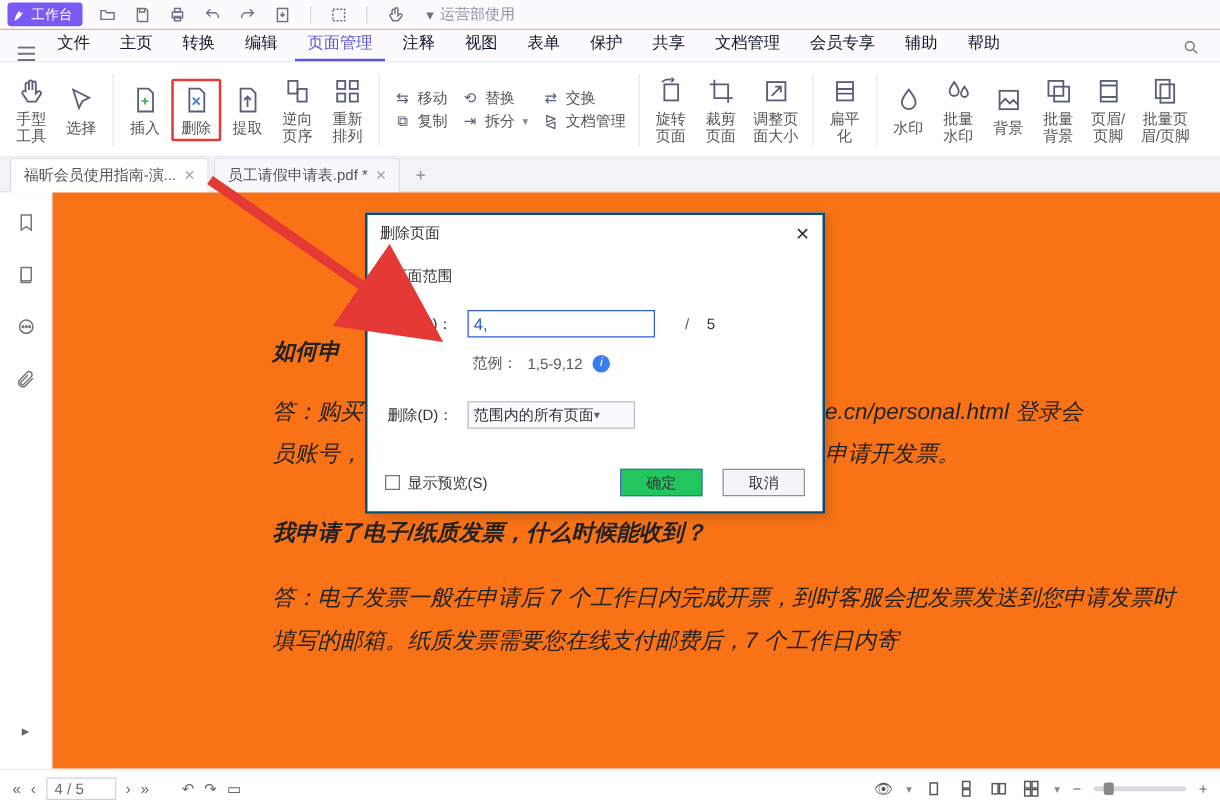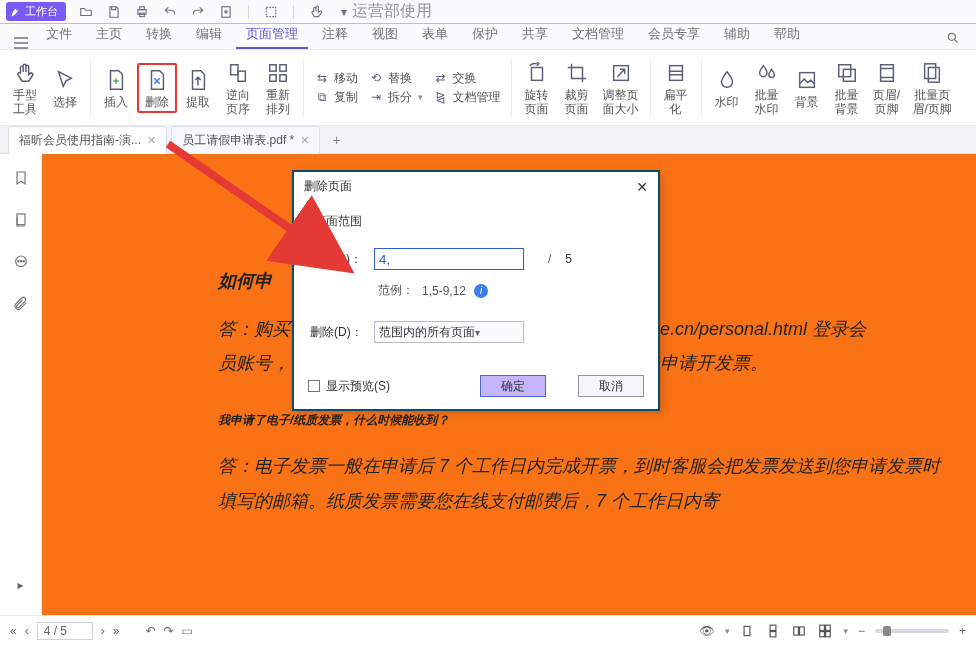--- a/index.html
+++ b/index.html
@@ -5,25 +5,25 @@
   *{box-sizing:border-box;margin:0;padding:0;font-family:"Microsoft YaHei","PingFang SC",Arial,sans-serif;}
   body{background:#fff;width:976px;height:645px;overflow:hidden;font-size:12px;color:#333;position:relative;}
   
   .titlebar{height:24px;background:#fbfbfd;display:flex;align-items:center;padding:0 6px;border-bottom:1px solid #fca5a5;}
   .wb-badge{background:#7a5af5;color:#fff;display:flex;align-items:center;border-radius:3px;padding:2px 8px 2px 4px;font-size:11px;}
   .wb-badge svg{margin-right:3px;}
   .tb-icons{display:flex;align-items:center;gap:12px;margin-left:12px;color:#6f7285;}
   .tb-icons span{display:flex;align-items:center;justify-content:center;width:16px;height:16px;}
   .tb-sep{width:1px;height:14px;background:#d7d9e0;margin:0 2px;}
   .doc-title{flex:1;text-align:center;color:#8e91a0;font-size:12px;}
-  .right-label{color:#8e91a0;font-size:16px;}
+  .right-label{color:#8e91a0;font-size:12px;}
   
   .menubar{height:26px;background:#fbfbfd;display:flex;align-items:flex-end;padding:0 10px;gap:4px;border-bottom:1px solid #e6e8ef;}
   .ham{width:22px;display:flex;align-items:center;justify-content:center;color:#6f7285;}
-  .menu-item{padding:4px 10px 6px;color:#737373;font-size:13px;cursor:default;}
+  .menu-item{padding:4px 10px 6px;color:#0f172a;font-size:13px;cursor:default;}
   .menu-item.active{color:#5b57d6;border-bottom:2px solid #5b57d6;padding-bottom:4px;}
   .menu-search{margin-left:auto;color:#777;padding:4px 6px;}
   
   .ribbon{height:76px;background:#fff;border-bottom:1px solid #e6e8ef;display:flex;align-items:center;padding:4px 6px;gap:2px;position:relative;}
   .rb-btn{display:flex;flex-direction:column;align-items:center;justify-content:flex-start;padding:2px 5px;color:#555;font-size:12px;line-height:14px;text-align:center;min-width:38px;}
   .rb-btn .ic{width:26px;height:26px;display:flex;align-items:center;justify-content:center;color:#5a5f78;margin-bottom:2px;}
   .rb-btn .lab{white-space:pre;}
   .rb-btn.highlighted{border:2px solid #e53935;border-radius:2px;}
   .rb-sep{width:1px;height:58px;background:#e6e8ef;margin:0 4px;}
   .rb-small-col{display:flex;flex-direction:column;gap:2px;padding:2px 4px;}
@@ -37,39 +37,39 @@
   .addtab{color:#888;padding:4px 8px;font-size:14px;}
   
   .workspace{display:flex;position:absolute;top:154px;bottom:30px;left:0;right:0;}
   .leftrail{width:42px;background:#fff;border-right:1px solid #e6e8ef;display:flex;flex-direction:column;align-items:center;padding-top:14px;gap:22px;color:#777;}
   .leftrail span{width:20px;height:20px;display:flex;align-items:center;justify-content:center;}
   .expand-handle{margin-top:auto;margin-bottom:20px;color:#666;}
   .docarea{flex:1;background:#f97316;position:relative;overflow:hidden;font-style:italic;}
   .page-content{position:absolute;left:176px;top:110px;right:20px;font-size:18px;color:#222;line-height:1.9;}
   .page-content h3{font-size:18px;font-weight:700;margin-bottom:14px;color:#222;}
   .page-content p{margin-bottom:28px;}
-  .page-content .h2{font-size:12px;font-weight:700;margin:18px 0;}
+  .page-content .h2{font-size:18px;font-weight:700;margin:18px 0;}
   
   .dialog{position:absolute;left:292px;top:170px;width:368px;background:#fff;border:2px solid #0c4a6e;box-shadow:3px 3px 8px rgba(0,0,0,.15);z-index:50;font-size:12px;color:#333;}
   .dlg-title{display:flex;align-items:center;justify-content:space-between;padding:6px 10px;font-size:12px;}
   .dlg-body{padding:6px 16px 4px;}
   .fieldset-label{margin:6px 0 18px 4px;}
   .row{display:flex;align-items:center;margin-bottom:12px;}
   .row label{width:64px;text-align:left;}
   .pg-input{width:150px;height:22px;border:1px solid #2f5bd0;background:#fff;padding:0 4px;color:#2f5bd0;}
   .pg-input::selection{background:#2f5bd0;color:#fff;}
   .slash{margin:0 14px 0 24px;color:#555;}
   .example{margin-left:68px;display:flex;align-items:center;gap:8px;color:#555;margin-bottom:22px;}
   .info-ic{width:14px;height:14px;border-radius:50%;background:#3b7ded;color:#fff;font-size:10px;display:flex;align-items:center;justify-content:center;font-style:italic;}
-  .dd-select{width:150px;height:22px;border:1px solid #b9bcc6;background:#fafbfd;padding:0 4px;display:flex;align-items:center;justify-content:flex-start;}
-  .dlg-footer{display:flex;align-items:center;padding:4px 14px 12px;gap:32px;}
+  .dd-select{width:134px;height:22px;border:1px solid #b9bcc6;background:#fafbfd;padding:0 4px;display:flex;align-items:center;justify-content:flex-start;}
+  .dlg-footer{display:flex;align-items:center;padding:4px 14px 12px;gap:16px;}
   .chk{display:flex;align-items:center;gap:6px;}
   .chk .box{width:12px;height:12px;border:1px solid #777;}
   .btn{width:66px;height:22px;border:1px solid #8e93a4;background:#f4f5f8;display:flex;align-items:center;justify-content:center;font-size:12px;cursor:default;}
-  .btn.primary{background:#c4b5fd;border-color:#4a67c7;}
+  .btn.primary{background:#22c55e;border-color:#4a67c7;}
   
   .big-arrow{position:absolute;left:148px;top:134px;z-index:60;pointer-events:none;}
   
   .statusbar{position:absolute;bottom:0;left:0;right:0;height:30px;border-top:1px solid #e6e8ef;background:#fff;display:flex;align-items:center;padding:0 10px;gap:10px;color:#666;font-size:12px;}
   .statusbar .nav{display:flex;align-items:center;gap:8px;}
   .statusbar .pagebox{border:1px solid #cfd3df;padding:1px 6px;min-width:56px;}
   .statusbar .right{margin-left:auto;display:flex;align-items:center;gap:10px;}
   .view-ic{width:16px;height:16px;display:flex;align-items:center;justify-content:center;color:#555;}
   .zoom-slider{width:74px;height:4px;background:#d7d9e0;border-radius:2px;position:relative;}
   .zoom-slider .thumb{position:absolute;left:8px;top:-3px;width:8px;height:10px;background:#888;border-radius:2px;}

